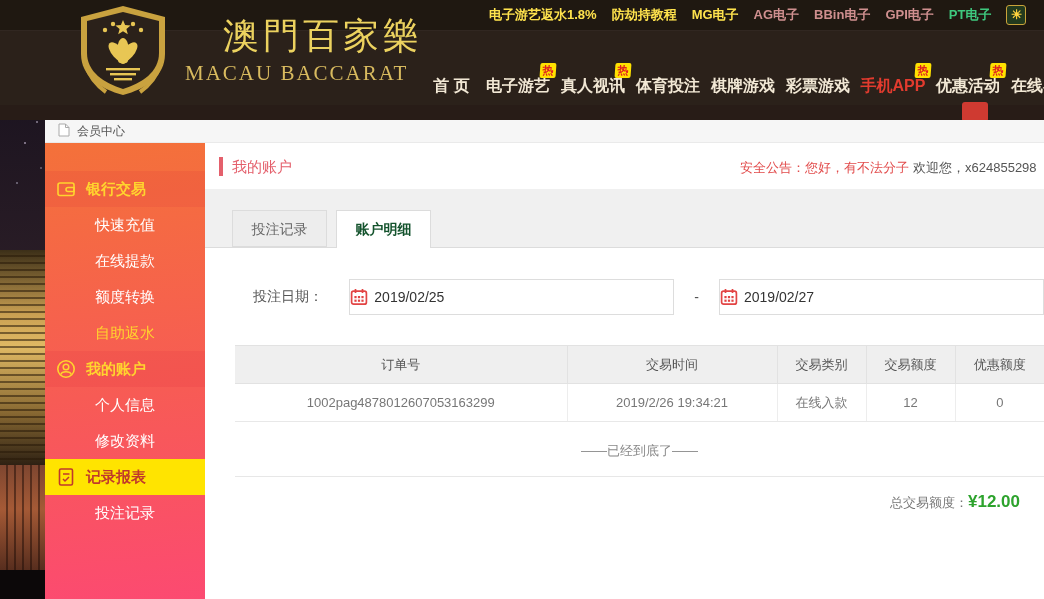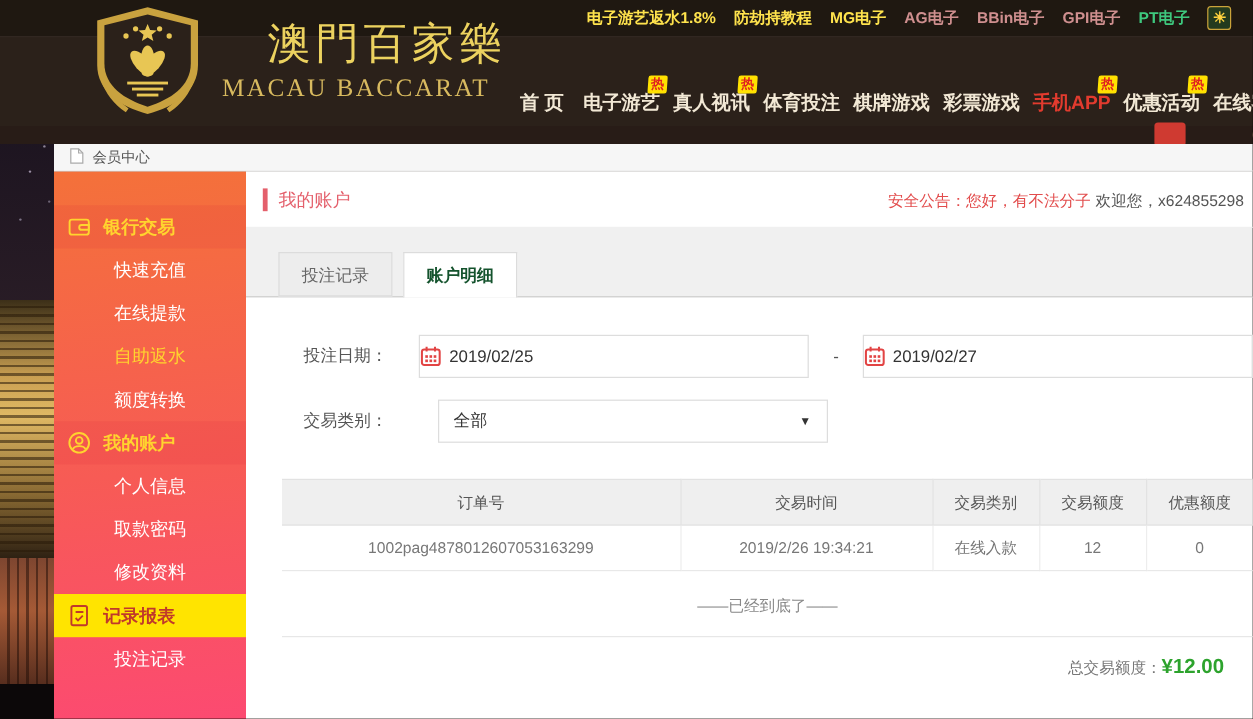--- a/index.html
+++ b/index.html
@@ -221,39 +221,36 @@
       <path d="M13 9.5 h6 v4 h-6 a2 2 0 0 1 0 -4 Z" fill="none" stroke="#ffd42e" stroke-width="1.6"></path>
     </svg>
     <span>银行交易</span>
   </div>
   <div class="side-row side-item">
     <span>快速充值</span>
   </div>
   <div class="side-row side-item">
     <span>在线提款</span>
   </div>
+  <div class="side-row side-item">
+    <span>额度转换</span>
+  </div>
   <div class="side-row side-item accent">
     <span>自助返水</span>
-  </div>
-  <div class="side-row side-item">
-    <span>额度转换</span>
   </div>
   <div class="side-row side-section">
     <svg width="22" height="22" viewBox="0 0 22 22">
       <circle cx="11" cy="11" r="8.2" fill="none" stroke="#ffd42e" stroke-width="1.6"></circle>
       <circle cx="11" cy="9" r="2.8" fill="none" stroke="#ffd42e" stroke-width="1.5"></circle>
       <path d="M5.8 16.4 c1.2 -3.4 9.2 -3.4 10.4 0" fill="none" stroke="#ffd42e" stroke-width="1.5"></path>
     </svg>
     <span>我的账户</span>
   </div>
   <div class="side-row side-item">
     <span>个人信息</span>
-  </div>
-  <div class="side-row side-item">
-    <span>取款密码</span>
   </div>
   <div class="side-row side-item">
     <span>修改资料</span>
   </div>
   <div class="side-row side-active">
     <svg width="22" height="22" viewBox="0 0 22 22">
       <rect x="4.5" y="3" width="13" height="16" rx="1.5" fill="none" stroke="#c0392b" stroke-width="1.6"></rect>
       <line x1="8" y1="8" x2="14.5" y2="8" stroke="#c0392b" stroke-width="1.5"></line>
       <path d="M8 13 l2 2 l4 -4" fill="none" stroke="#c0392b" stroke-width="1.5"></path>
     </svg>
@@ -306,27 +303,20 @@
             <rect x="7.9" y="8" width="2.2" height="2.2" fill="#e24444"></rect>
             <rect x="11.4" y="8" width="2.2" height="2.2" fill="#e24444"></rect>
           <rect x="4.4" y="11.6" width="2.2" height="2.2" fill="#e24444"></rect>
             <rect x="7.9" y="11.6" width="2.2" height="2.2" fill="#e24444"></rect>
             <rect x="11.4" y="11.6" width="2.2" height="2.2" fill="#e24444"></rect>
         </svg>
         <span>2019/02/27</span>
       </div>
     </div>
 
-    <div class="form-row">
-      <span class="form-label">交易类别：</span>
-      <div class="select-box">
-        <span>全部</span>
-        <span class="caret">▼</span>
-      </div>
-    </div>
 
     <table class="records">
       <colgroup>
         <col style="width:332px">
           <col style="width:210px">
           <col style="width:89px">
           <col style="width:89px">
           <col style="width:89px">
       </colgroup>
       <thead>

